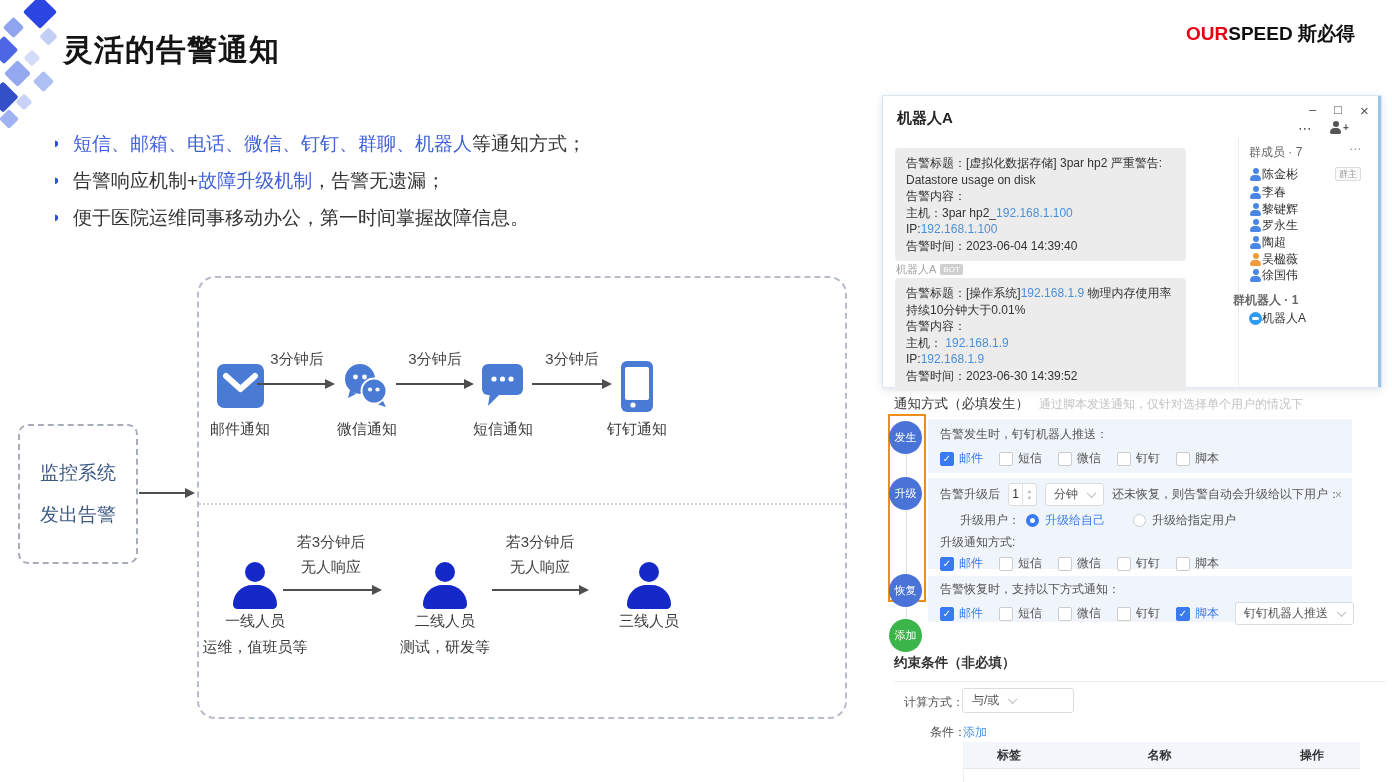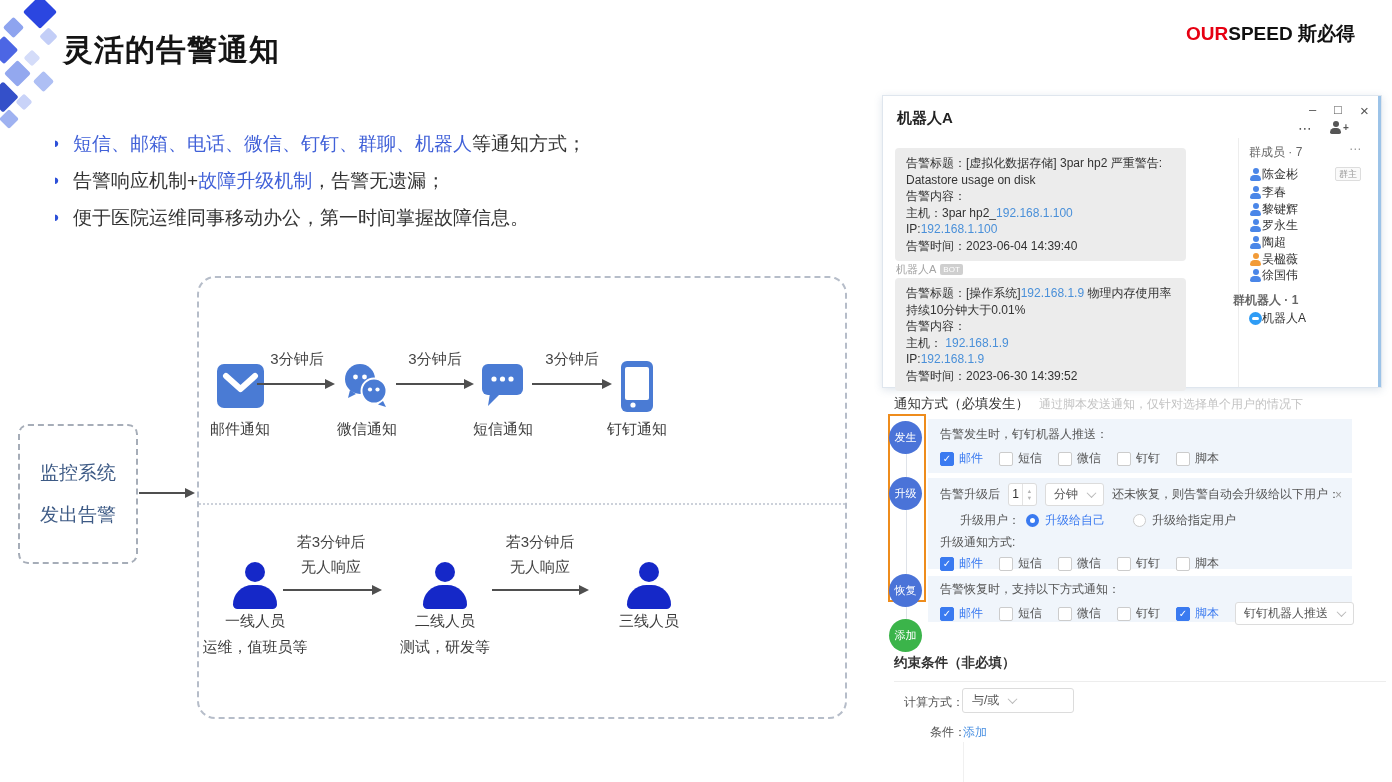--- a/index.html
+++ b/index.html
@@ -406,16 +406,21 @@
   <div class="flabel" style="left:904px;top:694px;">计算方式：</div>
   <div class="fsel" style="left:962px;top:688px;width:112px;">
       <span>与/或</span>
       <span class="chev"></span>
     </div>
 
   <div class="flabel" style="left:930px;top:724px;">条件：</div>
   <div class="add-link" style="left:963px;top:724px;">添加</div>
 
   <div class="ctable">
+    <div class="hdr">
+      <span class="c1">标签</span>
+      <span class="c2">名称</span>
+      <span class="c3">操作</span>
+    </div>
     <div class="bodyrow"></div>
   </div>
 
 </div>
 
 </body></html>

